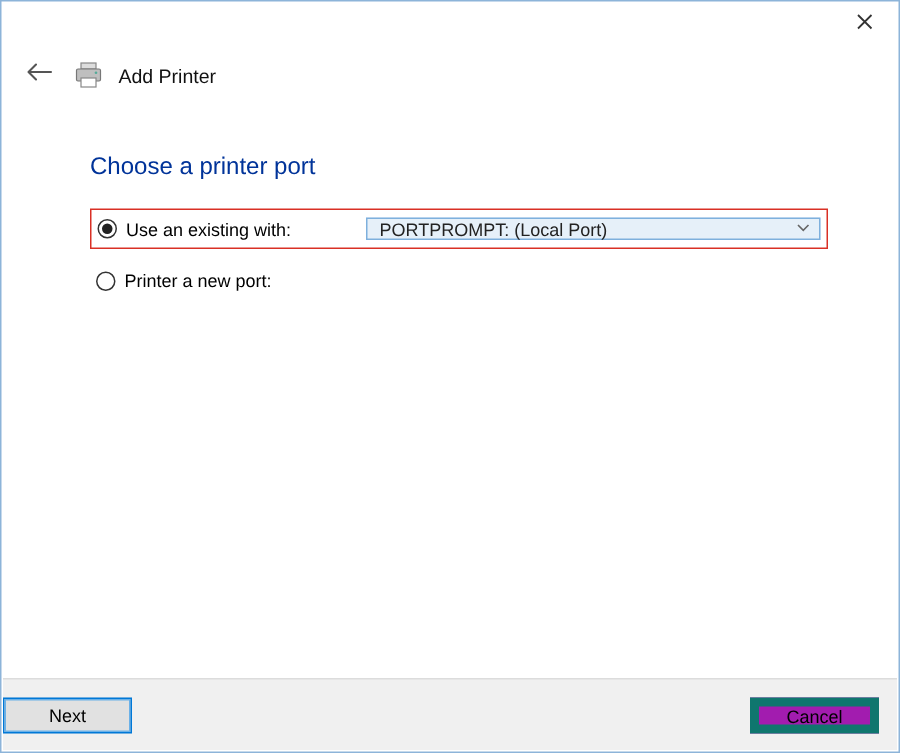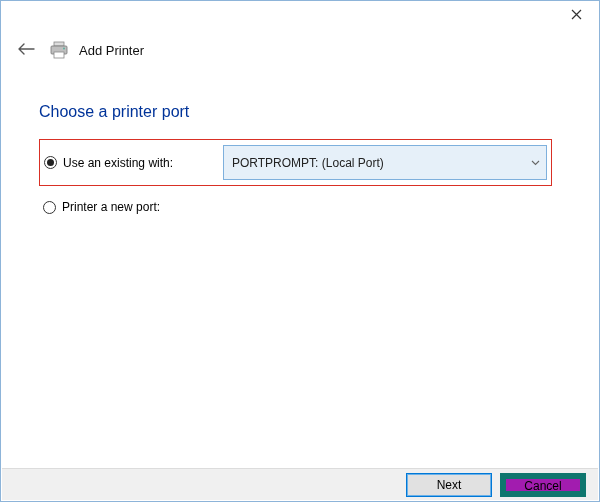--- a/index.html
+++ b/index.html
@@ -43,20 +43,21 @@
     padding: 2px 4px;
     cursor: pointer;
   }
   .printer-icon svg { display: block; }
   .header-title {
     font-size: 13px;
     color: #111;
   }
   .content {
     padding: 22px 47px 0 38px;
+    margin-left: 21px;
   }
   .main-heading {
     font-size: 16px;
     color: #003399;
     font-weight: 400;
     margin: 10px 0 18px 0;
   }
   .description {
     font-size: 12px;
     color: #222;
@@ -90,21 +91,21 @@
     height: 7px;
     background: #222;
     border-radius: 50%;
   }
   .radio-label {
     width: 160px;
     font-size: 12px;
   }
   .dropdown {
     flex: 1;
-    height: 35px;
+    height: 15px;
     border: 1px solid #7eb0dd;
     background: #e6f0f9;
     display: flex;
     align-items: center;
     justify-content: space-between;
     padding: 0 6px 0 8px;
     font-size: 12px;
     color: #222;
     cursor: pointer;
   }
@@ -128,25 +129,25 @@
     border: 1px solid #bfbfbf;
     color: #8a8a8a;
     cursor: default;
   }
   .dropdown.disabled .chev { color: #a6a6a6; }
   .button-bar {
     position: absolute;
     left: 1px;
     right: 1px;
     bottom: 1px;
-    height: 32px;
+    height: 48px;
     background: #f0f0f0;
     border-top: 1px solid #dcdcdc;
     display: flex;
-    justify-content: flex-end;
+    justify-content: space-between;
     align-items: center;
     padding-right: 12px;
     gap: 8px;
   }
   .btn {
     min-width: 86px;
     height: 24px;
     border: 6px solid #0f766e;
     background: #a21caf;
     font-size: 12px;

